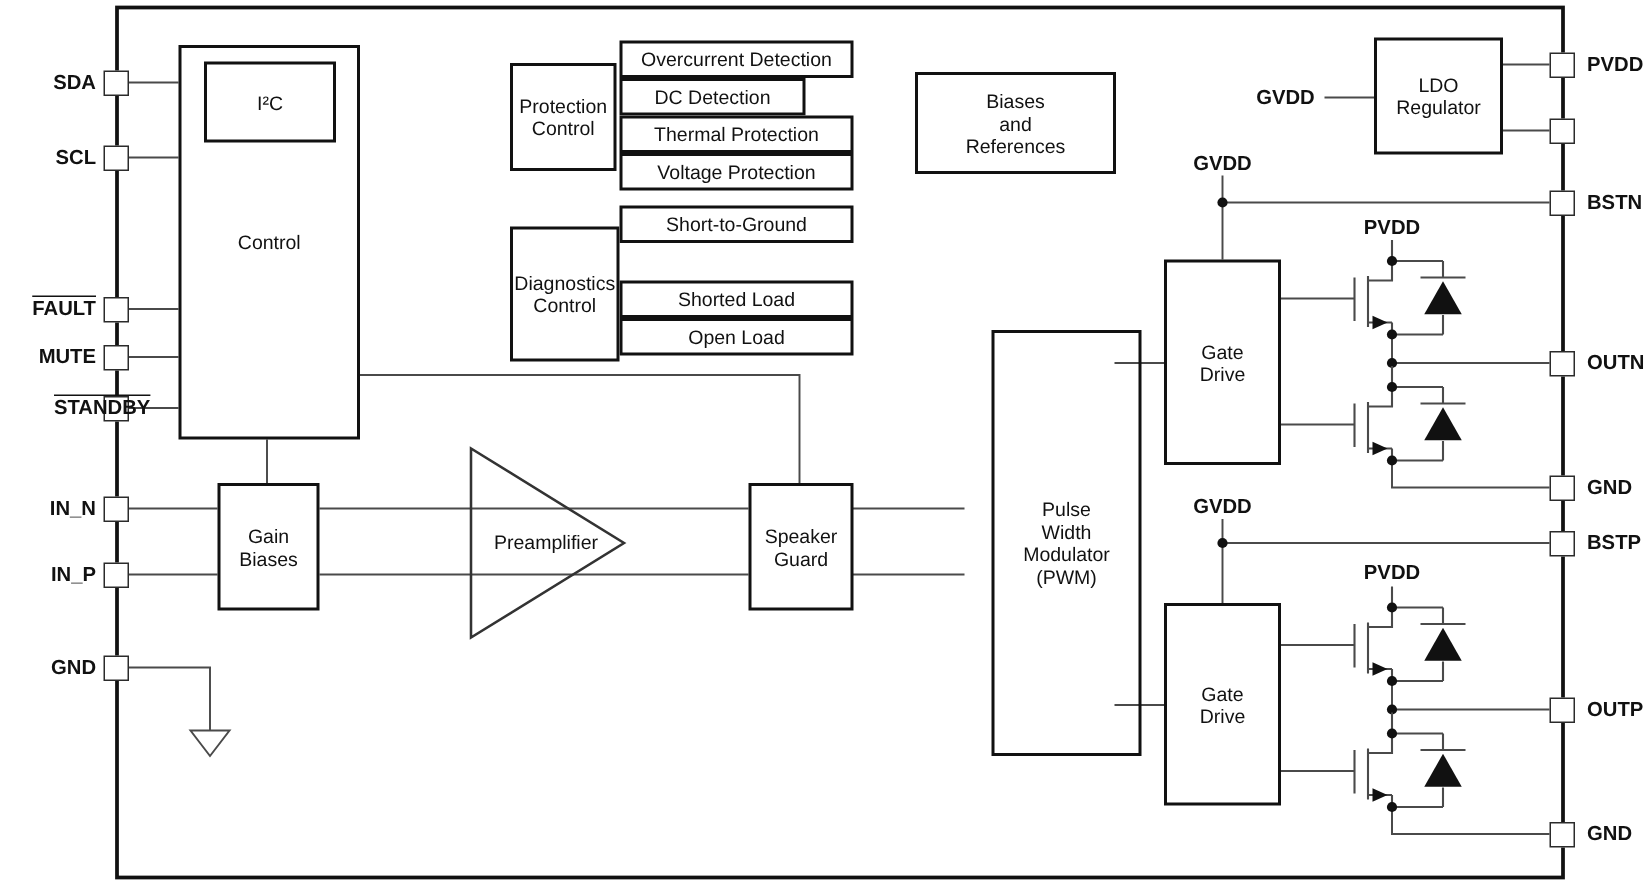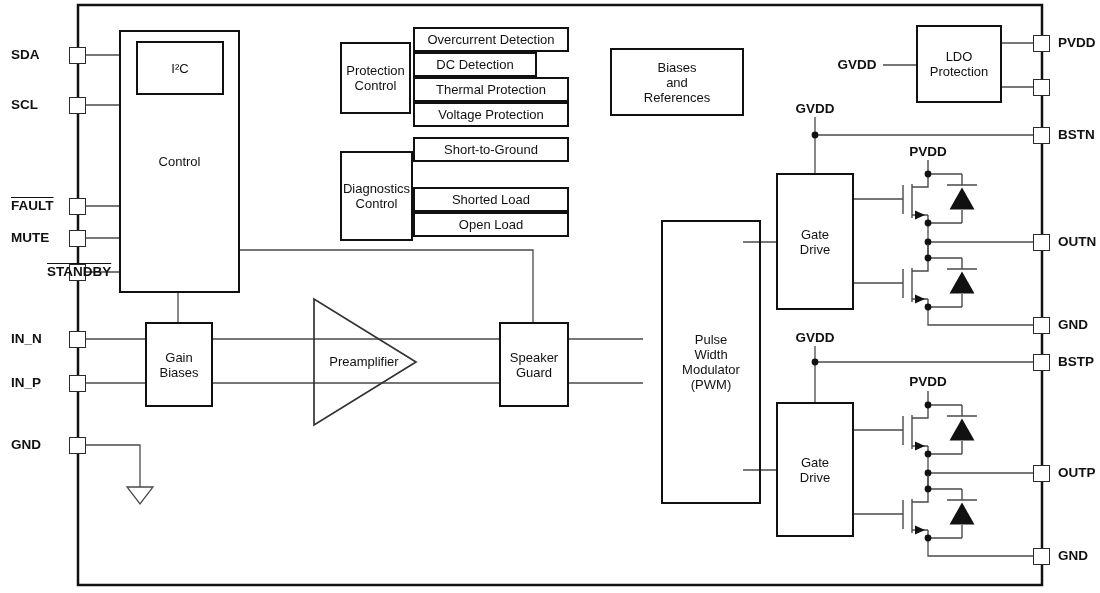--- a/index.html
+++ b/index.html
@@ -19,21 +19,21 @@
     display:flex;align-items:center;justify-content:center;text-align:center;
     font-size:13px;line-height:14px;
   }
   .pin{
     position:absolute;box-sizing:border-box;width:17px;height:17px;
     border:1.7px solid #2b2b2b;background:#fff;
   }
   .plab{
     position:absolute;font-size:13.5px;font-weight:bold;line-height:16px;white-space:nowrap;
   }
-  .plab.l{left:11px;width:64px;}
+  .plab.l{left:0;width:64px;text-align:right;}
   .plab.r{text-align:left;}
   .ov{text-decoration:overline;}
   .net{
     position:absolute;font-size:13.5px;font-weight:bold;line-height:15px;
     transform:translateX(-50%);white-space:nowrap;
   }
   .freelab{
     position:absolute;font-size:13px;line-height:15px;transform:translateX(-50%);
     white-space:nowrap;
   }
@@ -149,21 +149,21 @@
   </div>
 
   <div class="blk" style="left:610px;top:48px;width:134px;height:68px;">
     <span>Biases
 and
 References</span>
   </div>
 
   <div class="blk" style="left:916px;top:25px;width:86px;height:78px;">
     <span>LDO
-Protection</span>
+Regulator</span>
   </div>
 
   <div class="blk" style="left:145px;top:322px;width:68px;height:85px;">
     <span>Gain
 Biases</span>
   </div>
 
   <div class="freelab" style="left:364px;top:354px;">Preamplifier</div>
 
   <div class="blk" style="left:499px;top:322px;width:70px;height:85px;">

